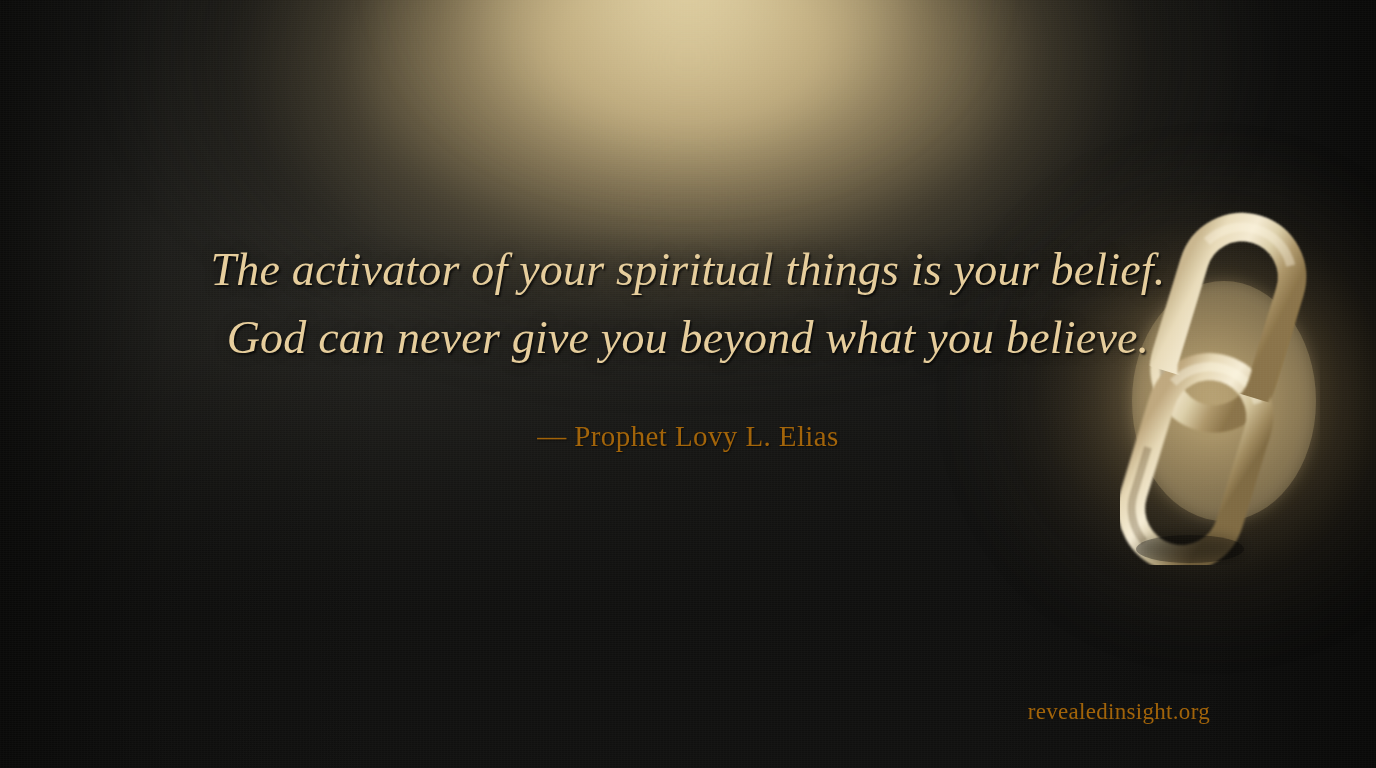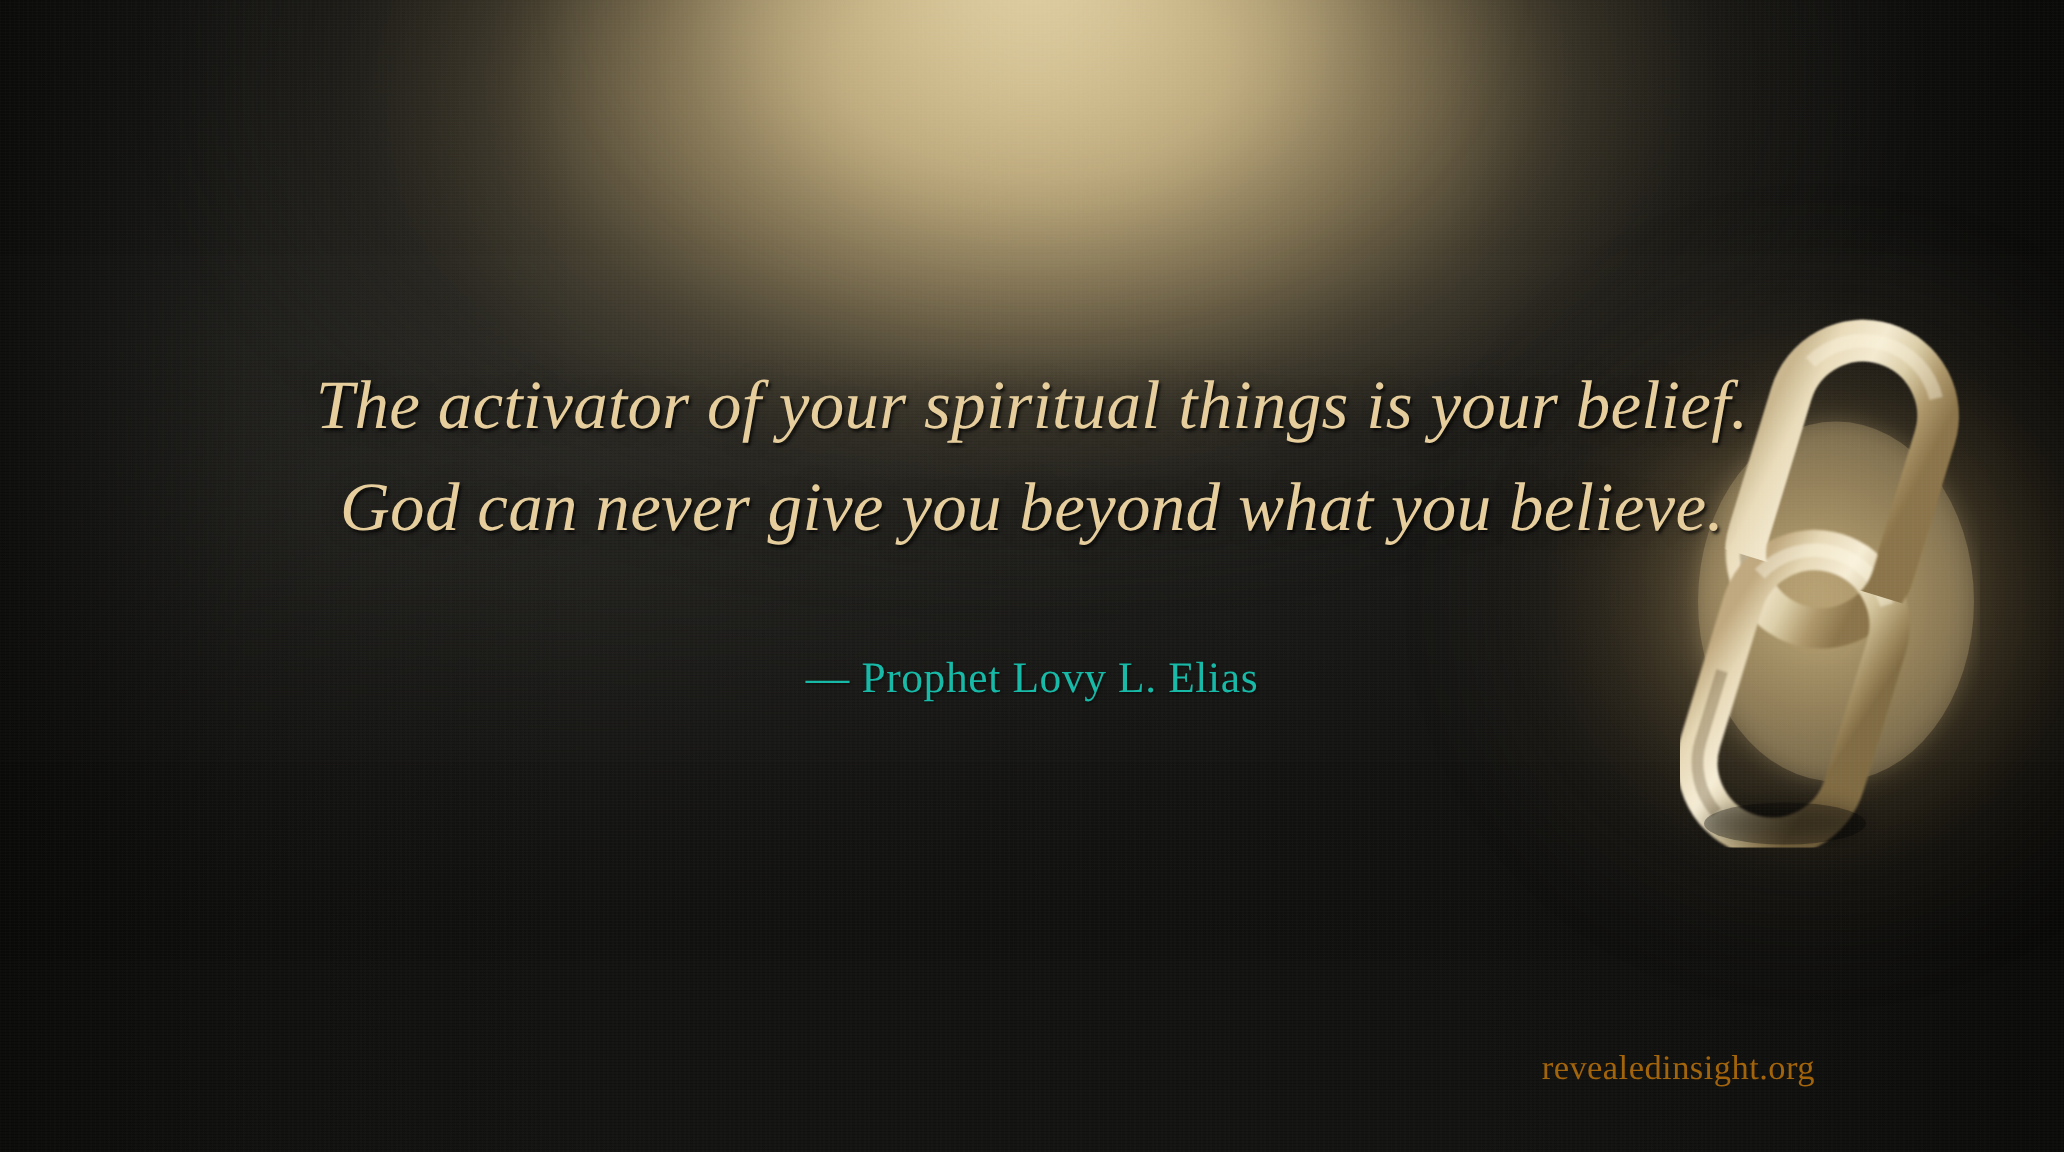--- a/index.html
+++ b/index.html
@@ -125,25 +125,25 @@
     font-size: 46px;
     font-style: italic;
     line-height: 68px;
     letter-spacing: 0.2px;
     color: #e6cd9b;
     text-shadow: 1.5px 2px 2px rgba(0,0,0,0.72), 0 0 14px rgba(0,0,0,0.35);
     max-width: 1010px;
     margin: 0 auto;
   }
   .attribution {
-    margin: 16px;
+    margin: 0;
     padding-top: 48px;
     font-size: 29px;
     font-style: normal;
-    color: #14b8a6;
+    color: #a16207;
     letter-spacing: 0.4px;
     text-shadow: 1px 1px 2px rgba(0,0,0,0.6);
   }
 
   
   .watermark {
     position: absolute;
     right: 166px;
     bottom: 43px;
     font-size: 23px;

